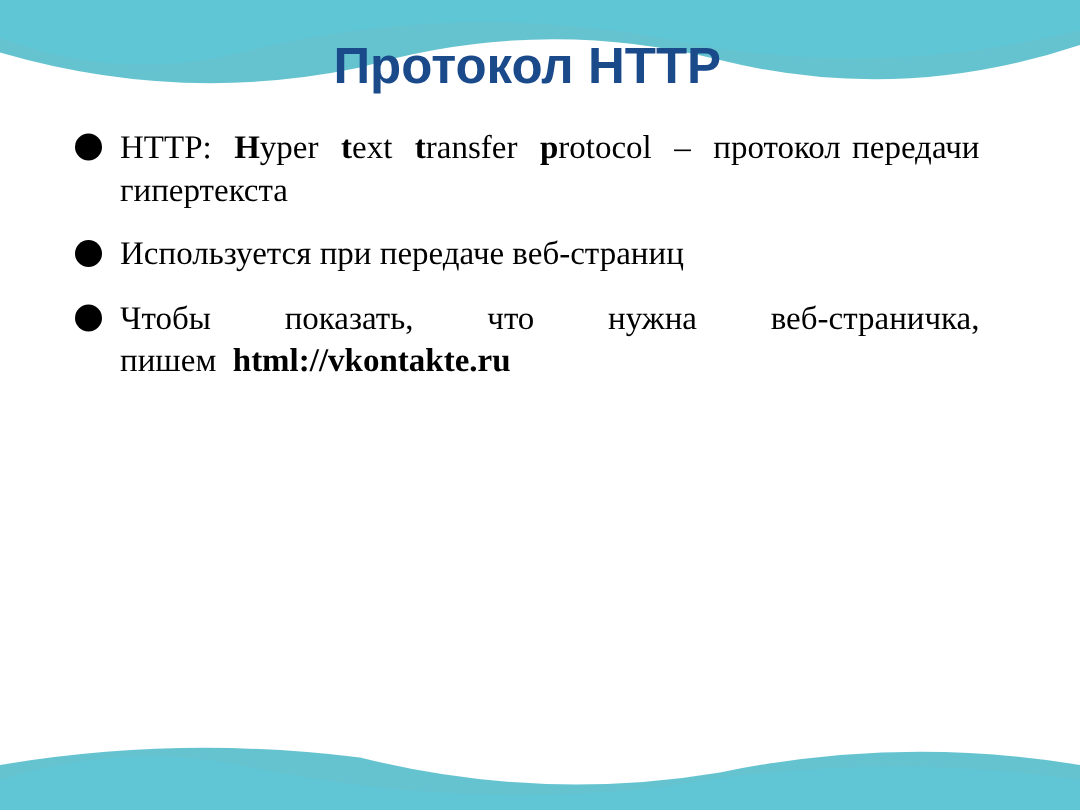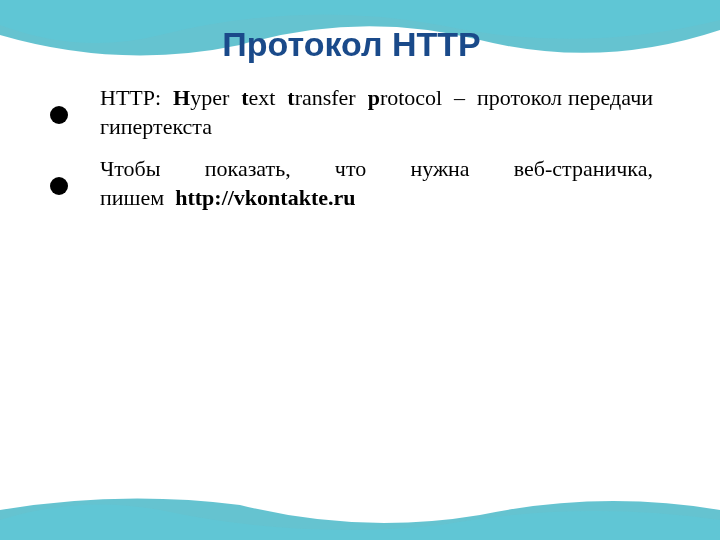--- a/index.html
+++ b/index.html
@@ -54,27 +54,26 @@
       font-family: Arial, sans-serif;
     }
 
     .bullet-list {
       list-style: none;
       padding: 0;
     }
 
     .bullet-list li {
       display: flex;
-      align-items: center;
+      align-items: flex-start;
       margin-bottom: 14px;
       font-size: 22px;
       color: #000000;
       text-align: justify;
       line-height: 1.3;
-      gap: 20px;
     }
 
     .bullet-dot {
       display: inline-block;
       width: 18px;
       height: 18px;
       background-color: #000000;
       border-radius: 50%;
       margin-top: 5px;
       margin-right: 12px;
@@ -119,23 +118,29 @@
 
   <ul class="bullet-list">
 
     <li>
       <span class="bullet-dot"></span>
       <span class="bullet-text">
         HTTP:&nbsp;&nbsp;<strong>H</strong>yper&nbsp;&nbsp;<strong>t</strong>ext&nbsp;&nbsp;<strong>t</strong>ransfer&nbsp;&nbsp;<strong>p</strong>rotocol&nbsp;&nbsp;–&nbsp;&nbsp;протокол передачи гипертекста
       </span>
     </li>
 
+    <li>
+      <span class="bullet-dot"></span>
+      <span class="bullet-text">
+        Используется при передаче веб-страниц
+      </span>
+    </li>
 
 
     <li class="last-bullet">
       <span class="bullet-dot"></span>
       <span class="bullet-text">
-        Чтобы&nbsp;&nbsp;показать,&nbsp;&nbsp;что&nbsp;&nbsp;нужна&nbsp;&nbsp;веб-страничка, пишем&nbsp;&nbsp;<strong>http://vkontakte.ru</strong>
+        Чтобы&nbsp;&nbsp;показать,&nbsp;&nbsp;что&nbsp;&nbsp;нужна&nbsp;&nbsp;веб-страничка, пишем&nbsp;&nbsp;<strong>html://vkontakte.ru</strong>
       </span>
     </li>
 
   </ul>
 </div>
 
 </body></html>

